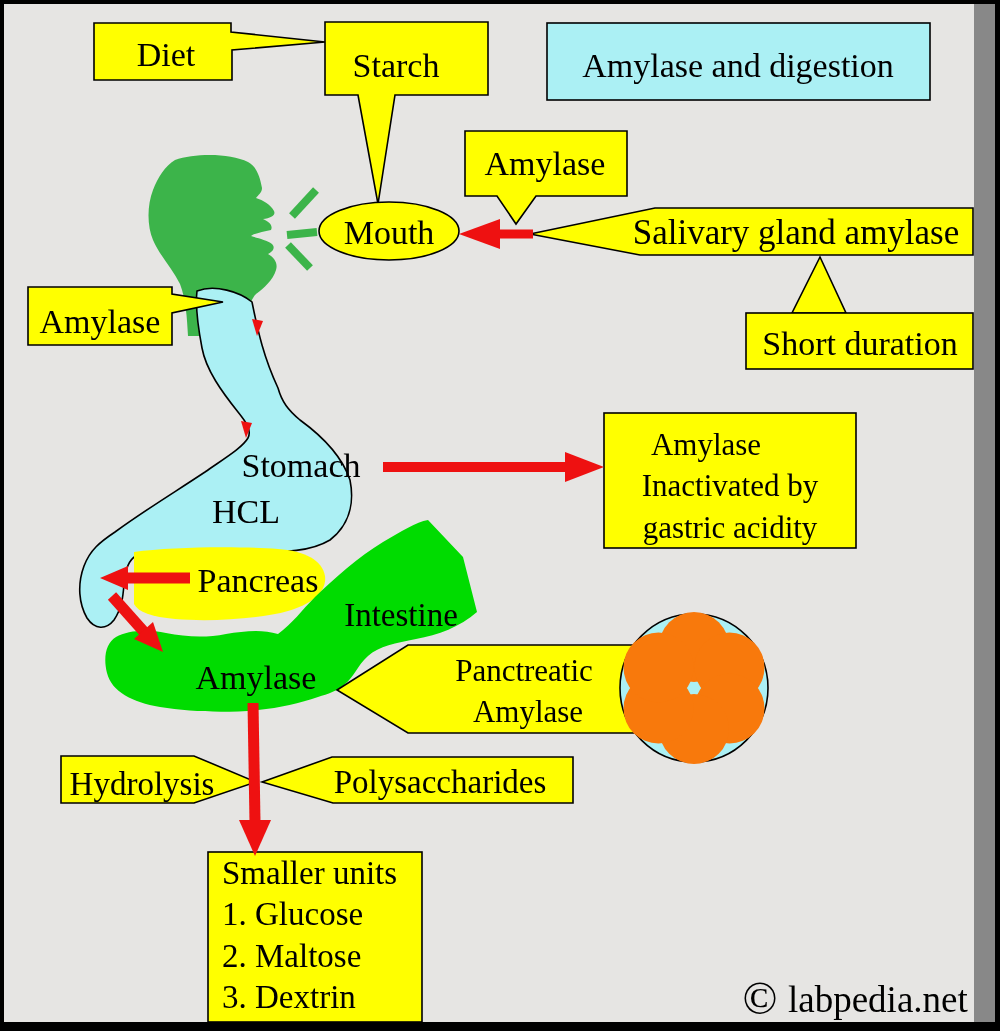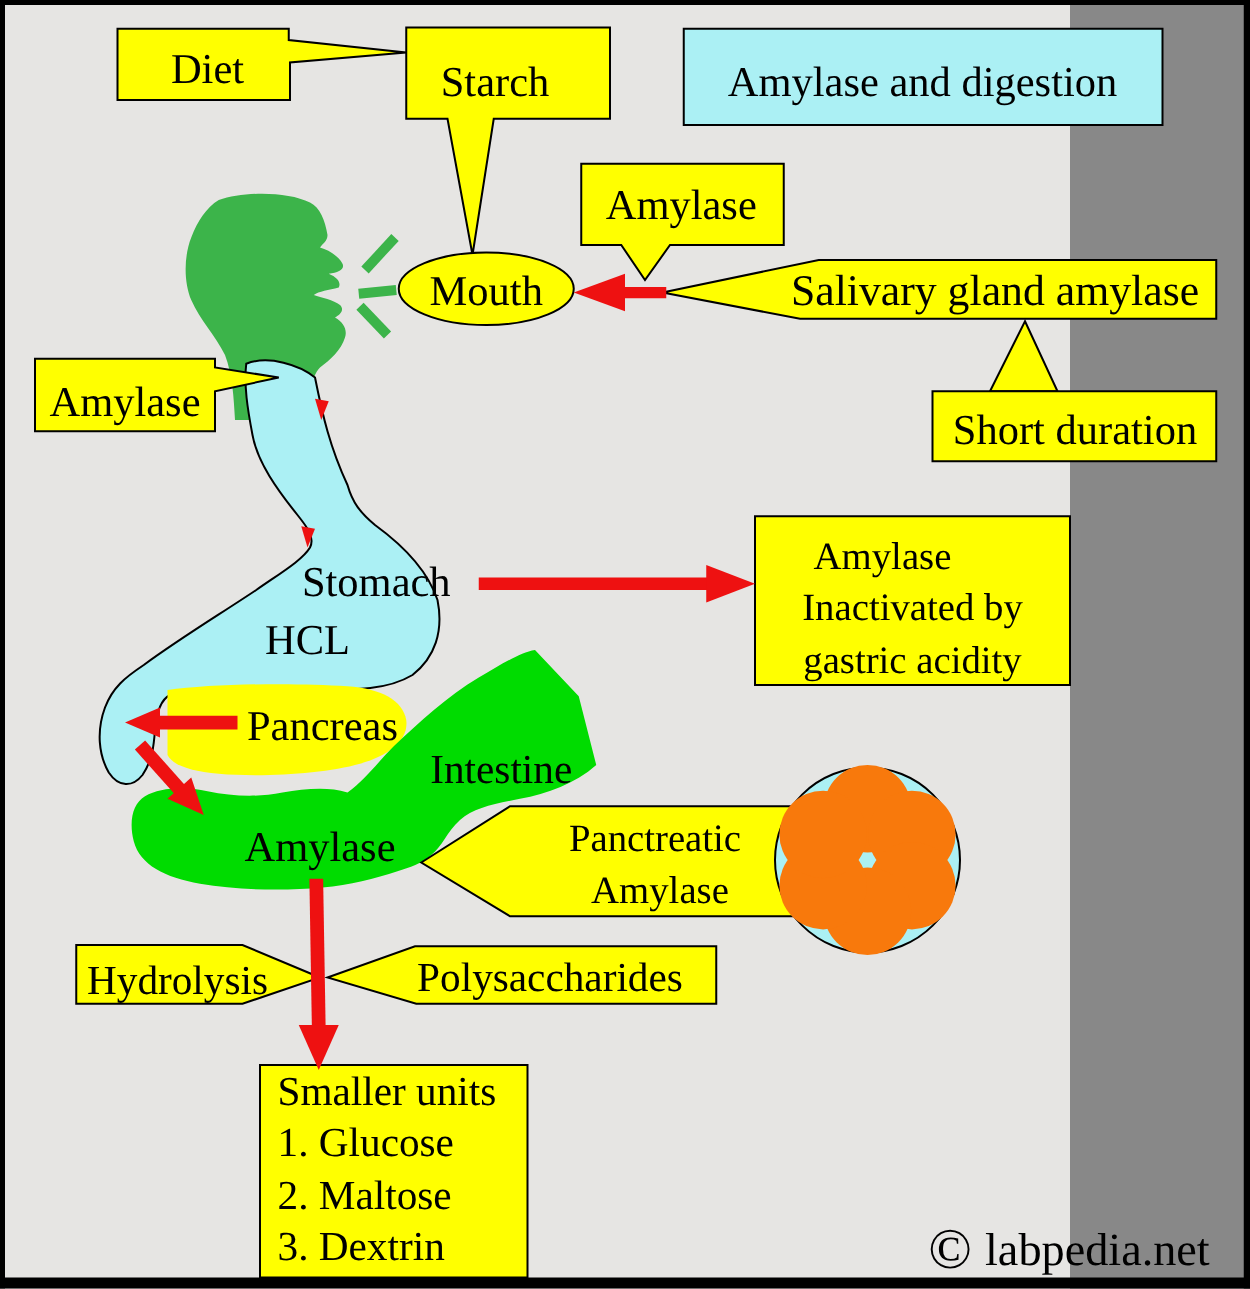--- a/index.html
+++ b/index.html
@@ -1,16 +1,16 @@
 <!DOCTYPE html>
 <html><head>
 <meta charset="utf-8">
 <style>
   html,body{margin:0;padding:0;background:#888;}
-  .canvas{width:856px;height:1031px;position:relative;background:#E6E5E3;}
+  .canvas{width:974px;height:1031px;position:relative;background:#E6E5E3;}
   svg{display:block;}
   text{font-family:"Liberation Serif","DejaVu Serif",serif;fill:#000;}
   .yellow{fill:#FFFF00;stroke:#000;stroke-width:1.6;}
   .yellow-noline{fill:#FFFF00;stroke:none;}
   .cyan{fill:#ABF0F4;stroke:#000;stroke-width:1.6;}
   .green-body{fill:#3CB44A;stroke:none;}
   .green-gut{fill:#00DC00;stroke:none;}
   .orange{fill:#F8790C;stroke:none;}
   .red{fill:#EE1111;stroke:none;}
   .redline{stroke:#EE1111;fill:none;}

